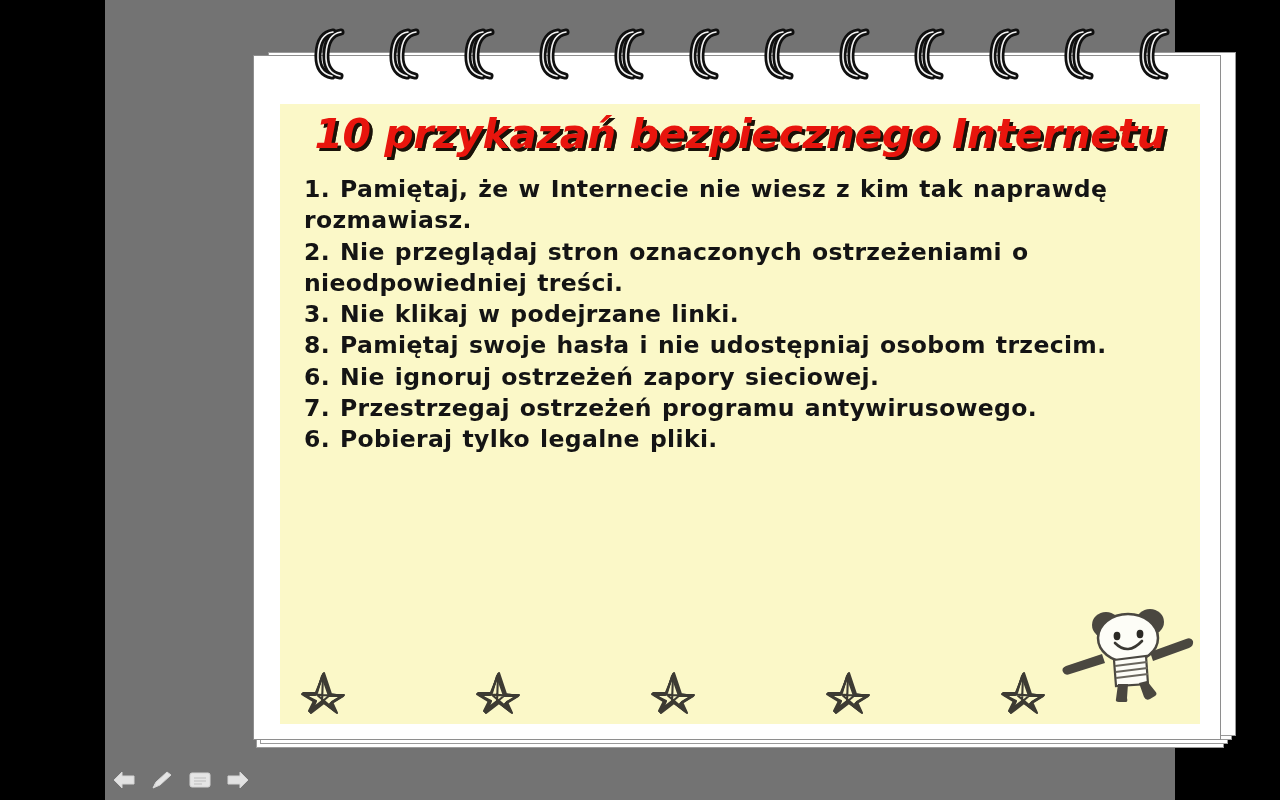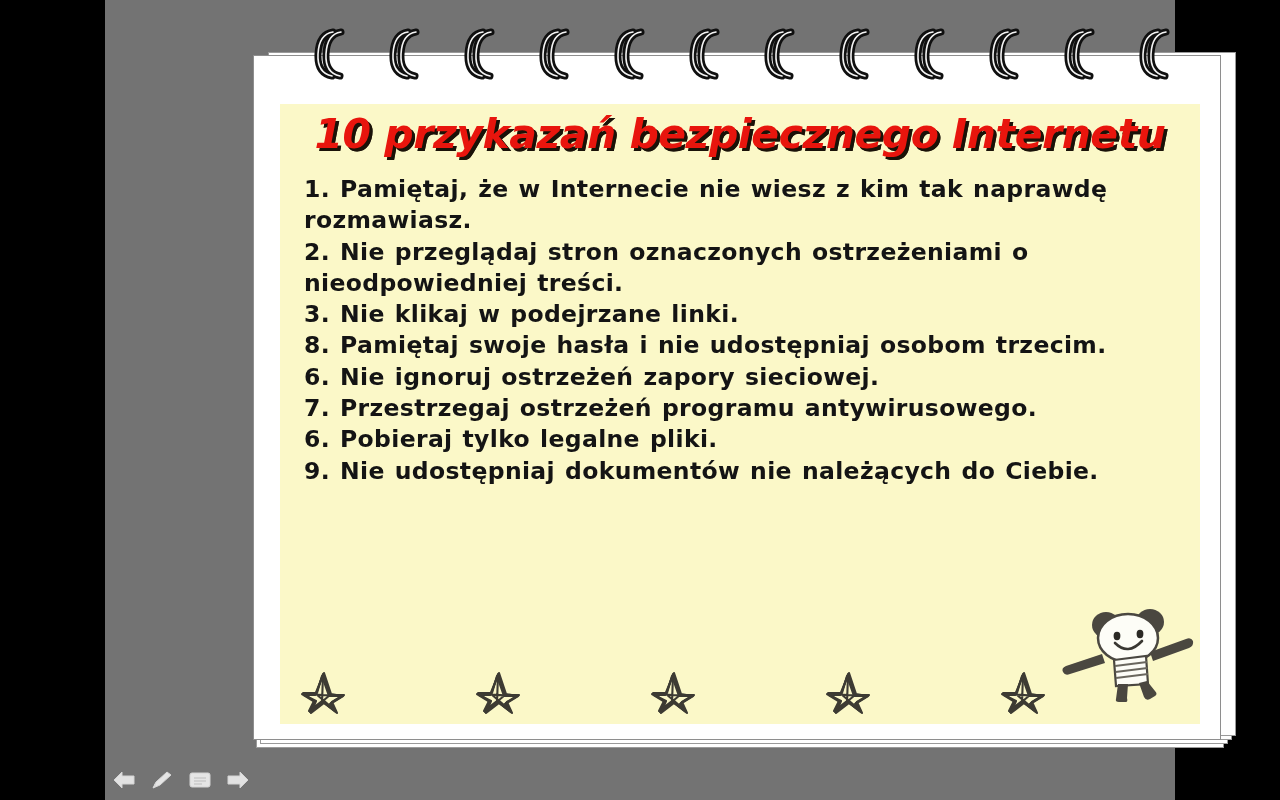--- a/index.html
+++ b/index.html
@@ -216,21 +216,20 @@
       <div id="title">10 przykazań bezpiecznego Internetu</div>
 
       <div id="list">
           <p class="item">1. Pamiętaj, że w Internecie nie wiesz z kim tak naprawdę rozmawiasz.</p>
           <p class="item">2. Nie przeglądaj stron oznaczonych ostrzeżeniami o nieodpowiedniej treści.</p>
           <p class="item">3. Nie klikaj w podejrzane linki.</p>
           <p class="item">8. Pamiętaj swoje hasła i nie udostępniaj osobom trzecim.</p>
           <p class="item">6. Nie ignoruj ostrzeżeń zapory sieciowej.</p>
           <p class="item">7. Przestrzegaj ostrzeżeń programu antywirusowego.</p>
           <p class="item">6. Pobieraj tylko legalne pliki.</p>
-          <p class="item">9. Nie udostępniaj dokumentów nie należących do Ciebie.</p>
         </div>
 
       <div id="stars">
           <div class="star" style="left: 20px;"><svg viewBox="0 0 46 44" width="46" height="44">
  <g fill="none" stroke="#3d3b33" stroke-width="2.1" stroke-linejoin="round" stroke-linecap="round">
   <path d="M23 4 L30 25 L44 25 L31 33 L36 42 L23 32 L10 42 L15 32 L2 24 L16 24 Z"></path>
   <path d="M22 6 L29 26 L43 26 L30 34 L35 41 L22 31 L9 41 L14 31 L3 23 L17 23 Z"></path>
   <path d="M24 3 L31 24 L42 26 L32 32 L37 43 L24 33 L11 43 L16 31 L4 25 L15 25 Z"></path>
   <path d="M5 24 L41 26 M23 5 L22 33 M30 25 L11 41 M16 24 L36 41"></path>
  </g>

